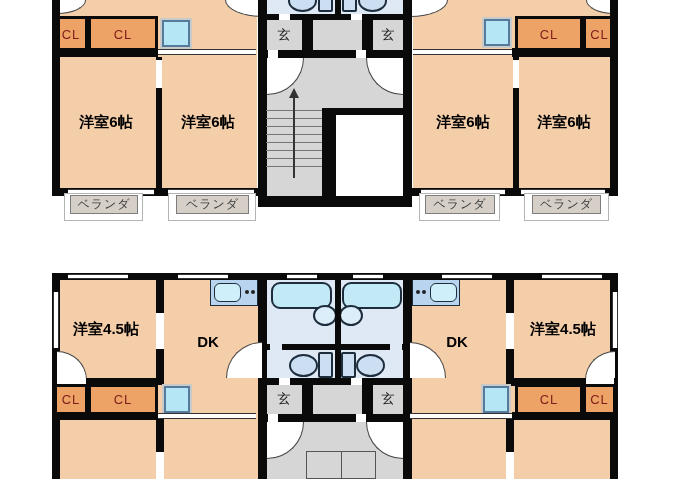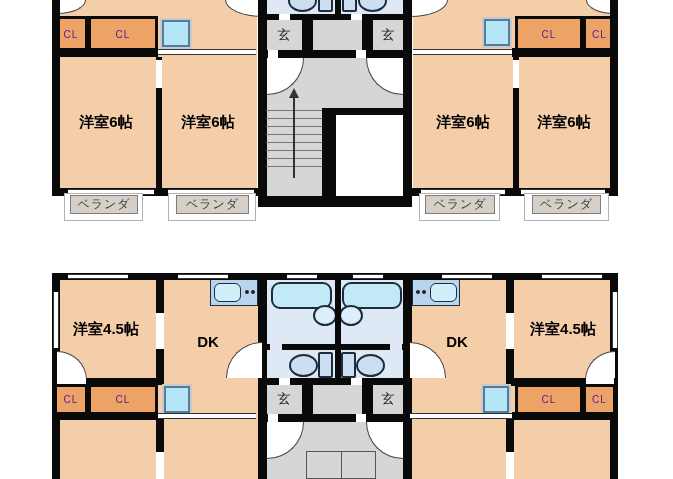--- a/index.html
+++ b/index.html
@@ -4,21 +4,21 @@
 <style>
   html,body{margin:0;padding:0;background:#fff}
   #canvas{position:relative;width:673px;height:479px;background:#fff;overflow:hidden;
           font-family:"Liberation Sans","DejaVu Sans",sans-serif}
   .wall{position:absolute;background:var(--wall,#0a0a0a)}
   .room{position:absolute;background:var(--room,#F4CDA9)}
   .gray{position:absolute;background:var(--floor_gray,#D6D6D6)}
   .bath{position:absolute;background:var(--bath,#DEE9F5)}
   .white{position:absolute;background:#fff}
   .cl{position:absolute;background:var(--closet,#EDA266);border:3px solid #0a0a0a;box-sizing:border-box;
-      display:flex;align-items:center;justify-content:center;font-size:10px;color:#4c1d95;letter-spacing:1px}
+      display:flex;align-items:center;justify-content:center;font-size:13px;color:#7f1d1d;letter-spacing:1px}
   .washer{position:absolute;background:var(--washer,#B5E6F6);border:2px solid #567a9b;box-shadow:0 0 0 2px #c9c9c9;box-sizing:border-box}
   .win{position:absolute;background:#fff;border-top:1px solid #333;border-bottom:1px solid #333;box-sizing:border-box}
   .winv{position:absolute;background:#fff;border-left:1px solid #333;border-right:1px solid #333;box-sizing:border-box}
   .lbl{position:absolute;transform:translate(-50%,-50%);font-weight:bold;font-size:15px;color:#000;white-space:nowrap}
   .genkan{position:absolute;display:flex;align-items:center;justify-content:center;font-size:13px;color:#222}
   .arc-br{position:absolute;background:#fff;box-sizing:border-box;border-right:1px solid #444;border-bottom:1px solid #444;border-radius:0 0 100% 0}
   .arc-bl{position:absolute;background:#fff;box-sizing:border-box;border-left:1px solid #444;border-bottom:1px solid #444;border-radius:0 0 0 100%}
   .arc-tl{position:absolute;background:#fff;box-sizing:border-box;border-left:1px solid #444;border-top:1px solid #444;border-radius:100% 0 0 0}
   .arc-tr{position:absolute;background:#fff;box-sizing:border-box;border-right:1px solid #444;border-top:1px solid #444;border-radius:0 100% 0 0}
   .tread{position:absolute;background:#777;height:1px;width:56px;left:266px}

